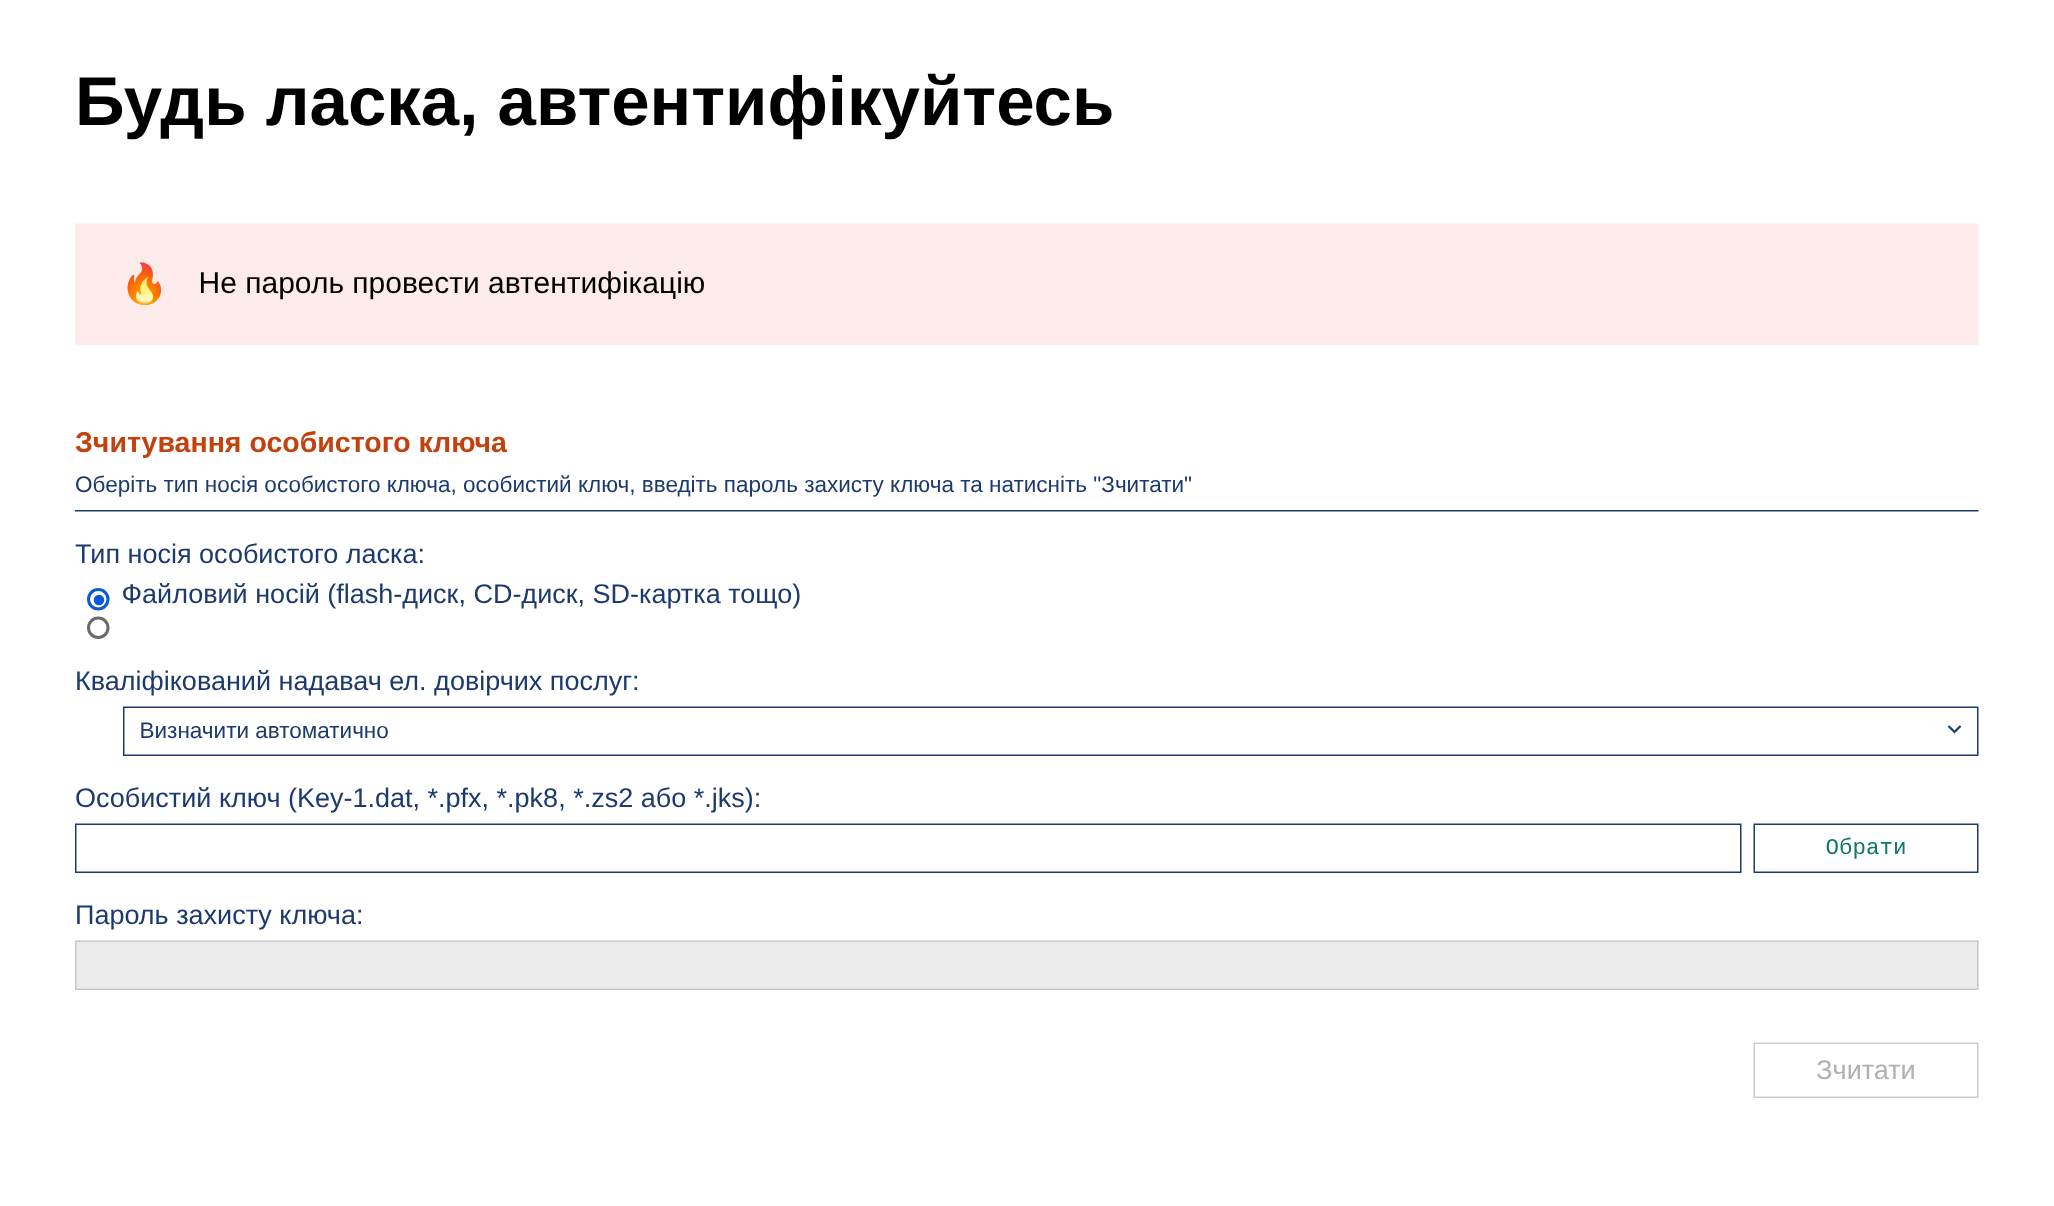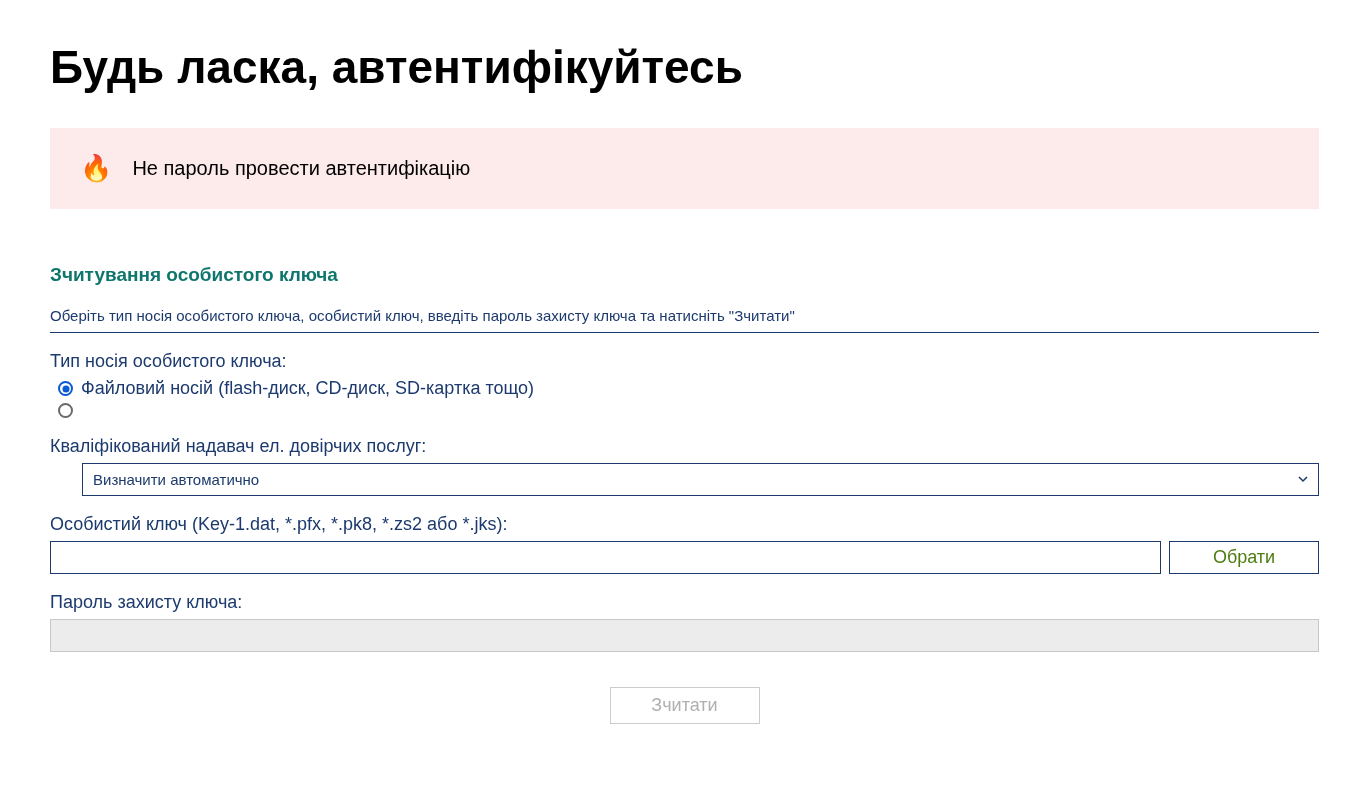--- a/index.html
+++ b/index.html
@@ -12,42 +12,42 @@
       background: #ffffff;
       padding: 0;
     }
     .container {
       padding: 40px 50px;
     }
     .page-title {
       font-size: 46px;
       font-weight: bold;
       color: #000000;
-      margin-bottom: 34px;
+      margin-bottom: 55px;
     }
     .error-banner {
       background: #fdebec;
       padding: 25px 30px;
       margin-bottom: 55px;
       display: flex;
       align-items: center;
       gap: 20px;
     }
     .error-icon {
       font-size: 26px;
     }
     .error-text {
       font-size: 20px;
       color: #000000;
     }
     .section-title {
       font-size: 19px;
       font-weight: bold;
-      color: #0f766e;
-      margin-bottom: 21px;
+      color: #c2410c;
+      margin-bottom: 8px;
     }
     .section-subtitle {
       font-size: 15px;
       font-weight: normal;
       color: #1d3a6e;
       margin-bottom: 10px;
       padding-bottom: 8px;
       border-bottom: 1px solid #1d3a6e;
     }
     .form-group {
@@ -57,21 +57,21 @@
       font-size: 18px;
       color: #1d3a6e;
       margin-bottom: 6px;
       display: block;
     }
     .radio-group {
       margin-top: 4px;
     }
     .radio-row {
       display: flex;
-      align-items: center;
+      align-items: flex-end;
       gap: 8px;
       margin-bottom: 4px;
       padding-left: 8px;
     }
     .radio-input {
       appearance: none;
       width: 15px;
       height: 15px;
       border: 2px solid #6a6a6a;
       border-radius: 50%;
@@ -131,36 +131,37 @@
       border: 1px solid #1d3a6e;
       padding: 7px 10px;
       font-size: 15px;
       color: #1d3a6e;
       background: #ffffff;
     }
     .choose-button {
       width: 150px;
       border: 1px solid #1d3a6e;
       background: #ffffff;
-      color: #4d7c0f;
-      font-size: 18px;
+      color: #0f766e;
+      font-size: 15px;
       cursor: pointer;
       padding: 5px 10px;
+      font-family: Liberation Mono, monospace;
     }
     .password-input {
       width: 100%;
       border: 1px solid #c8c8c8;
       background: #ececec;
       padding: 7px 10px;
       font-size: 15px;
       color: #1d3a6e;
     }
     .submit-row {
       display: flex;
-      justify-content: center;
+      justify-content: flex-end;
       margin-top: 35px;
     }
     .submit-button {
       width: 150px;
       border: 1px solid #cccccc;
       background: #ffffff;
       color: #b0b0b0;
       font-size: 18px;
       cursor: pointer;
       padding: 7px 10px;
@@ -174,21 +175,21 @@
 
   <div class="error-banner">
     <span class="error-icon">🔥</span>
     <span class="error-text">Не пароль провести автентифікацію</span>
   </div>
 
   <div class="section-title">Зчитування особистого ключа</div>
   <div class="section-subtitle">Оберіть тип носія особистого ключа, особистий ключ, введіть пароль захисту ключа та натисніть "Зчитати"</div>
 
   <div class="form-group">
-    <span class="form-label">Тип носія особистого ключа:</span>
+    <span class="form-label">Тип носія особистого ласка:</span>
     <div class="radio-group">
       <div class="radio-row">
         <input type="radio" name="keytype" class="radio-input" checked="" style="">
         <label class="radio-label">Файловий носій (flash-диск, CD-диск, SD-картка тощо)</label>
       </div>
       <div class="radio-row">
         <input type="radio" name="keytype" class="radio-input" style="">
       </div>
     </div>
   </div>

